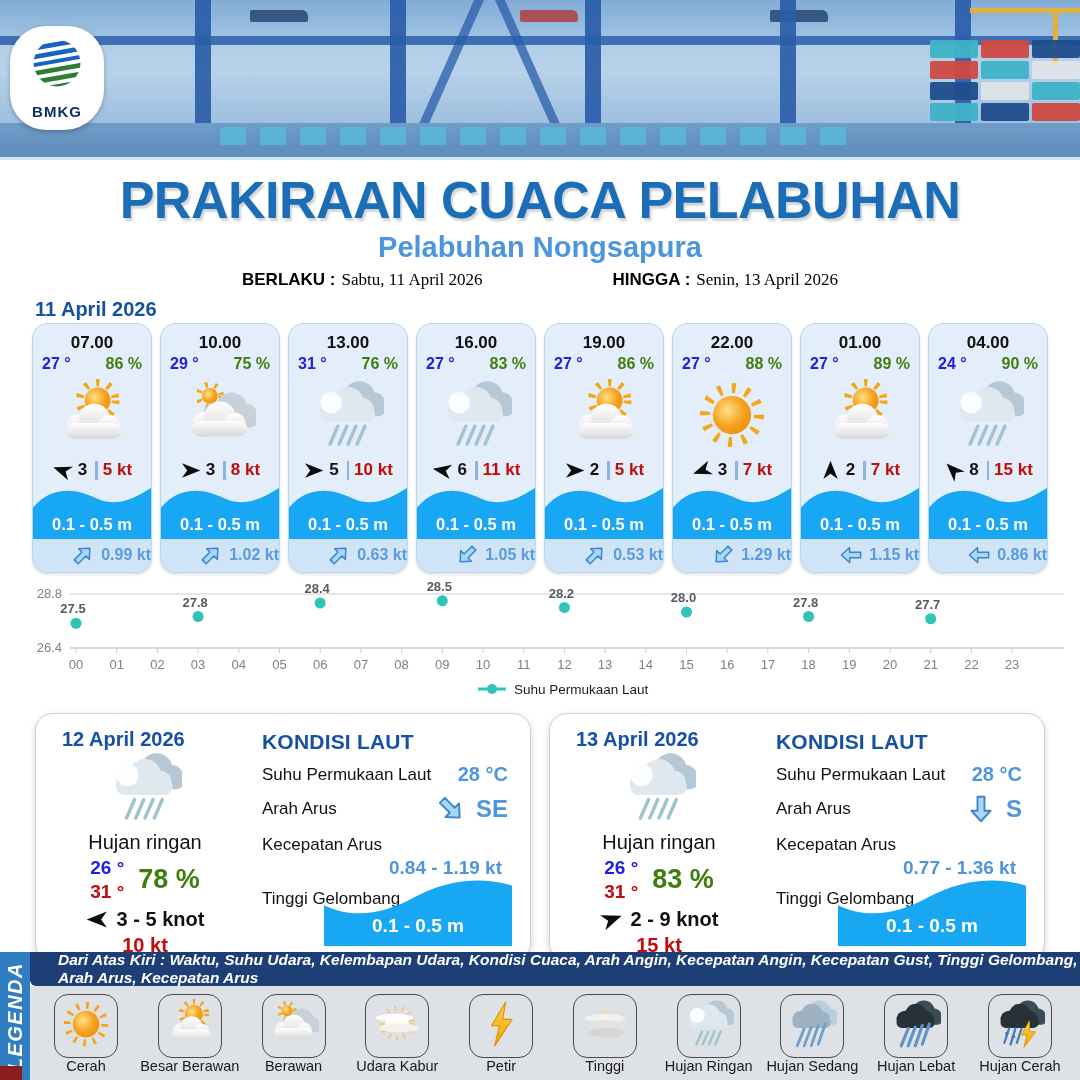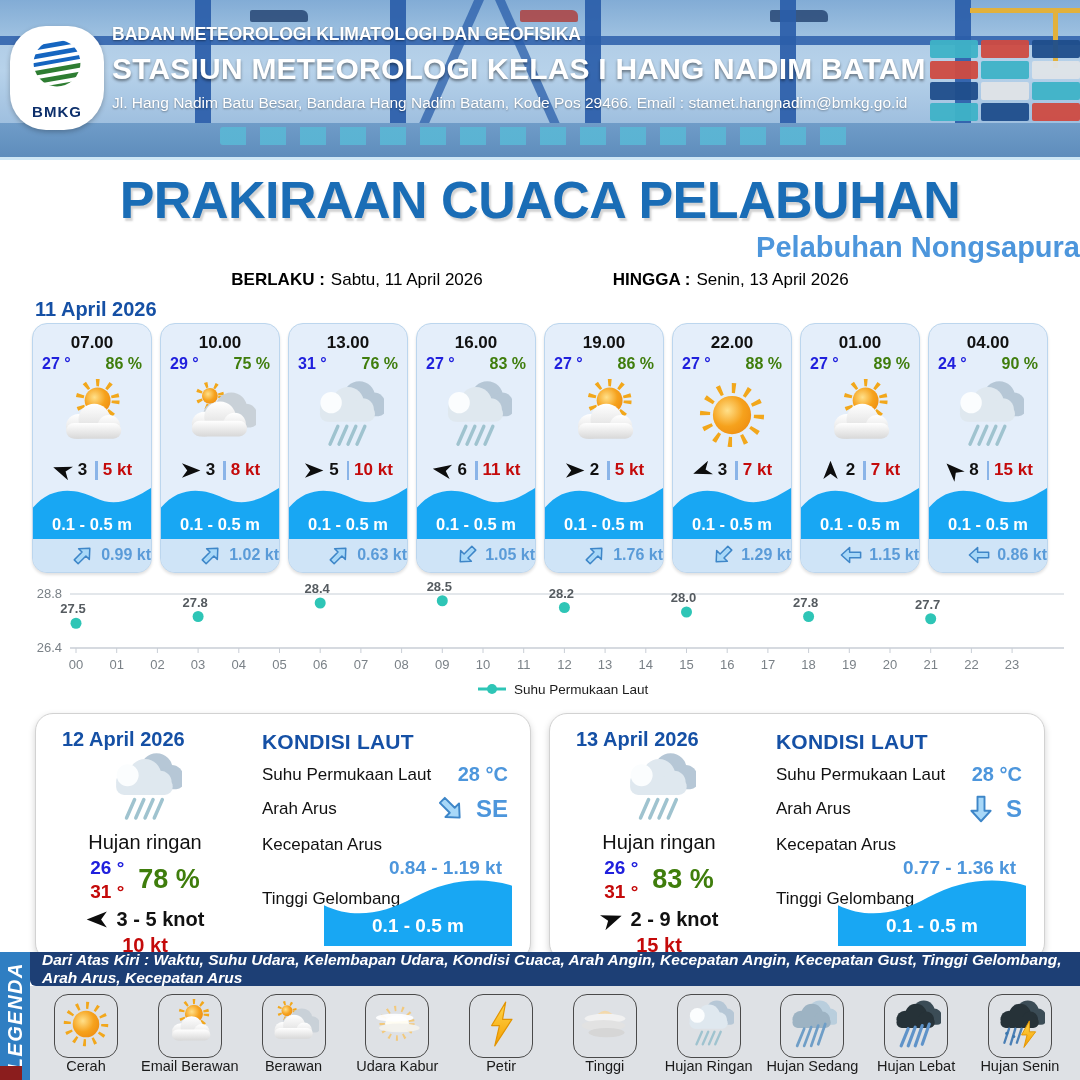--- a/index.html
+++ b/index.html
@@ -33,24 +33,24 @@
   .logo-label { font-size:15px; font-weight:bold; color:#0d2f6b; letter-spacing:1px; }
   .h-text { left:112px; top:24px; width:950px; color:#fff; }
   .h-org { font-size:17.5px; font-weight:bold; text-shadow:0 1px 2px rgba(0,0,0,.4); }
   .h-station { font-size:30px; font-weight:bold; margin-top:7px; letter-spacing:.2px;
     text-shadow:0 2px 3px rgba(0,0,0,.45); }
   .h-addr { font-size:15.5px; margin-top:8px; text-shadow:0 1px 2px rgba(0,0,0,.4); }
 
   
   .title-main { margin-top:10px; text-align:center; font-size:52px; font-weight:800;
     color:#1a6db6; letter-spacing:-.5px; text-shadow:2px 3px 2px rgba(110,110,110,.3); }
-  .title-sub { text-align:right; font-size:29px; font-weight:bold; color:#4d96dc; margin-top:1px; }
+  .title-sub { text-align:center; font-size:29px; font-weight:bold; color:#4d96dc; margin-top:1px; }
   .validity { display:flex; justify-content:center; gap:130px; margin-top:6px; font-size:17px; color:#000; }
   .v-label { font-weight:bold; }
-  .v-value { margin-left:6px; }
+  .v-value { margin-left:6px;font-family:Liberation Serif, serif; }
 
   
   .day1-date { margin:8px 0 2px 35px; font-size:20px; font-weight:bold; color:#1550a5; }
   .cards-row { display:flex; gap:8px; margin:0 32px; }
   .card { width:122px; height:250px; background:#e4eefa; border:1.5px solid #bcd6ee;
     border-radius:15px; overflow:hidden; display:flex; flex-direction:column;
     box-shadow:0 2px 3px rgba(0,0,0,.12); }
   .c-time { text-align:center; font-size:17px; font-weight:bold; color:#111; margin-top:9px; }
   .c-th { display:flex; justify-content:space-between; padding:2px 9px 0 9px;
     font-size:16px; font-weight:bold; }
@@ -117,21 +117,21 @@
   .legend { position:absolute; left:0; bottom:0; width:1080px; height:128px; display:flex; }
   .legend-strip { position:relative; width:30px; background:#2f7ec2; display:flex;
     align-items:center; justify-content:center; }
   .legend-strip span { writing-mode:vertical-rl; transform:rotate(180deg);
     color:#fff; font-size:20px; font-weight:bold; font-style:italic; letter-spacing:1.5px; }
   .legend-strip::after { content:""; position:absolute; left:0; bottom:0; width:22px;
     height:14px; background:#8b1d1d; }
   .legend-body { flex:1; display:flex; flex-direction:column; }
   .legend-caption { height:34px; background:#1d3f75; color:#fff; font-style:italic;
     font-weight:600; font-size:15.5px; display:flex; align-items:center;
-    padding-left:12px; border-radius:0 0 0 6px; }
+    padding-left:28px; border-radius:0 0 0 6px; }
   .legend-items { flex:1; background:#dee1e5; display:flex; justify-content:space-between;
     padding:8px 14px 4px 10px; }
   .lg-item { display:flex; flex-direction:column; align-items:center; width:92px; }
   .lg-box { width:64px; height:64px; border:1.6px solid #4a4a4a; border-radius:14px;
     display:flex; align-items:center; justify-content:center; }
   .lg-icon .wi-svg { width:54px; height:50px; }
   .lg-label { font-size:14.5px; color:#1b1b1b; white-space:nowrap; }
 </style>
 </head>
 <body>
@@ -284,25 +284,20 @@
         <rect x="-4" y="4" width="48" height="3.6" fill="#1565c0"></rect>
         <rect x="-4" y="10.6" width="48" height="3.6" fill="#1565c0"></rect>
         <rect x="-4" y="17" width="48" height="3" fill="#1565c0"></rect>
         <rect x="-4" y="23" width="48" height="3.6" fill="#2e7d32"></rect>
         <rect x="2" y="29.6" width="42" height="3.6" fill="#2e7d32"></rect>
         <rect x="-4" y="36" width="48" height="3" fill="#2e7d32"></rect>
       </g>
     </svg>
     <span class="logo-label">BMKG</span>
   </div>
-  <div class="hx h-text">
-    <div class="h-org">BADAN METEOROLOGI KLIMATOLOGI DAN GEOFISIKA</div>
-    <div class="h-station">STASIUN METEOROLOGI KELAS I HANG NADIM BATAM</div>
-    <div class="h-addr">Jl. Hang Nadim Batu Besar, Bandara Hang Nadim Batam, Kode Pos 29466. Email : stamet.hangnadim@bmkg.go.id</div>
-  </div>
 </div>
 
 <div class="title-main">PRAKIRAAN CUACA PELABUHAN</div>
 <div class="title-sub">Pelabuhan Nongsapura</div>
 <div class="validity">
   <div><span class="v-label">BERLAKU :</span><span class="v-value">Sabtu, 11 April 2026</span></div>
   <div><span class="v-label">HINGGA :</span><span class="v-value">Senin, 13 April 2026</span></div>
 </div>
 
 <div class="day1-date">11 April 2026</div>
@@ -477,21 +472,21 @@
         <path d="M0,27 C18,5 42,7 62,17 C84,28 102,17 118,7 L118,59 L0,59 Z" fill="#18a7f3"></path>
       </svg>
       <span class="c-wavetext">0.1 - 0.5 m</span>
     </div>
     <div class="c-cur">
       <span class="c-curarrow" style="transform: rotate(-45deg);">
           <svg class="blk-svg" viewBox="0 0 34 32">
             <use href="#blockArrow"></use>
           </svg>
         </span>
-      <span class="c-curspd">1.76 kt</span>
+      <span class="c-curspd">0.53 kt</span>
     </div>
   </div>
     <div class="card">
     <div class="c-time">22.00</div>
     <div class="c-th">
       <span class="c-temp">27 °</span>
       <span class="c-hum">88 %</span>
     </div>
     <div class="c-icon">
         <svg class="wi-svg" viewBox="0 0 64 64">
@@ -800,21 +795,21 @@
               </svg></div>
     </div>
     <div class="lg-label">Cerah</div>
   </div>
         <div class="lg-item">
     <div class="lg-box">
       <div class="lg-icon"><svg class="wi-svg" viewBox="0 0 64 64">
                 <use href="#wi-cerah-berawan"></use>
               </svg></div>
     </div>
-    <div class="lg-label">Email Berawan</div>
+    <div class="lg-label">Besar Berawan</div>
   </div>
         <div class="lg-item">
     <div class="lg-box">
       <div class="lg-icon"><svg class="wi-svg" viewBox="0 0 64 64">
                 <use href="#wi-berawan"></use>
               </svg></div>
     </div>
     <div class="lg-label">Berawan</div>
   </div>
         <div class="lg-item">
@@ -864,17 +859,17 @@
               </svg></div>
     </div>
     <div class="lg-label">Hujan Lebat</div>
   </div>
         <div class="lg-item">
     <div class="lg-box">
       <div class="lg-icon"><svg class="wi-svg" viewBox="0 0 64 64">
                 <use href="#wi-hujan-petir"></use>
               </svg></div>
     </div>
-    <div class="lg-label">Hujan Senin</div>
+    <div class="lg-label">Hujan Cerah</div>
   </div>
       </div>
   </div>
 </div>
 
 </body></html>

